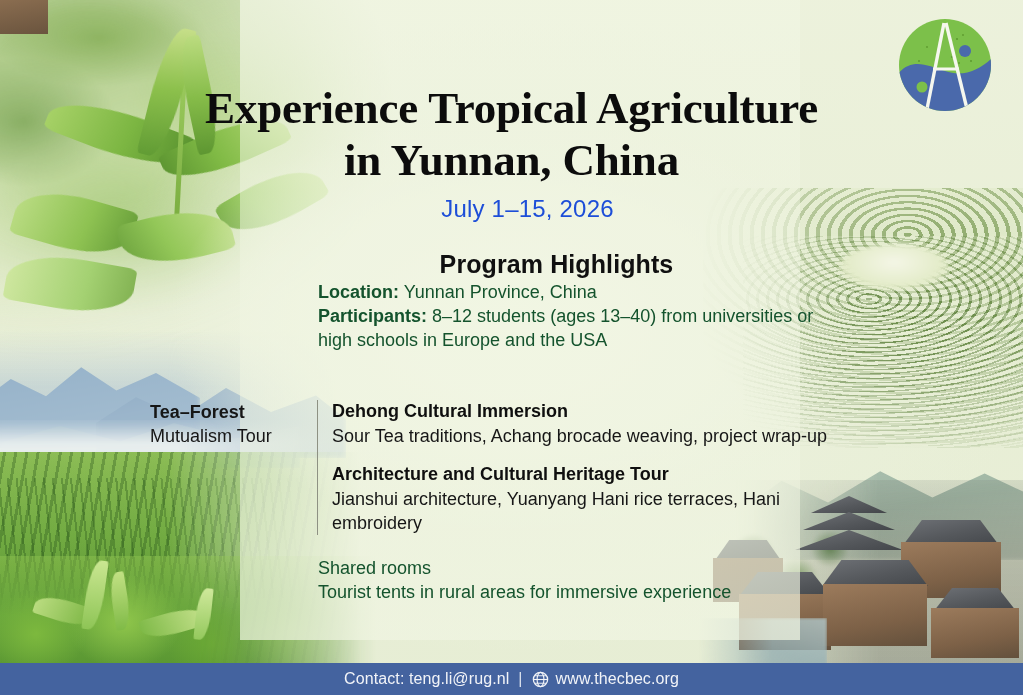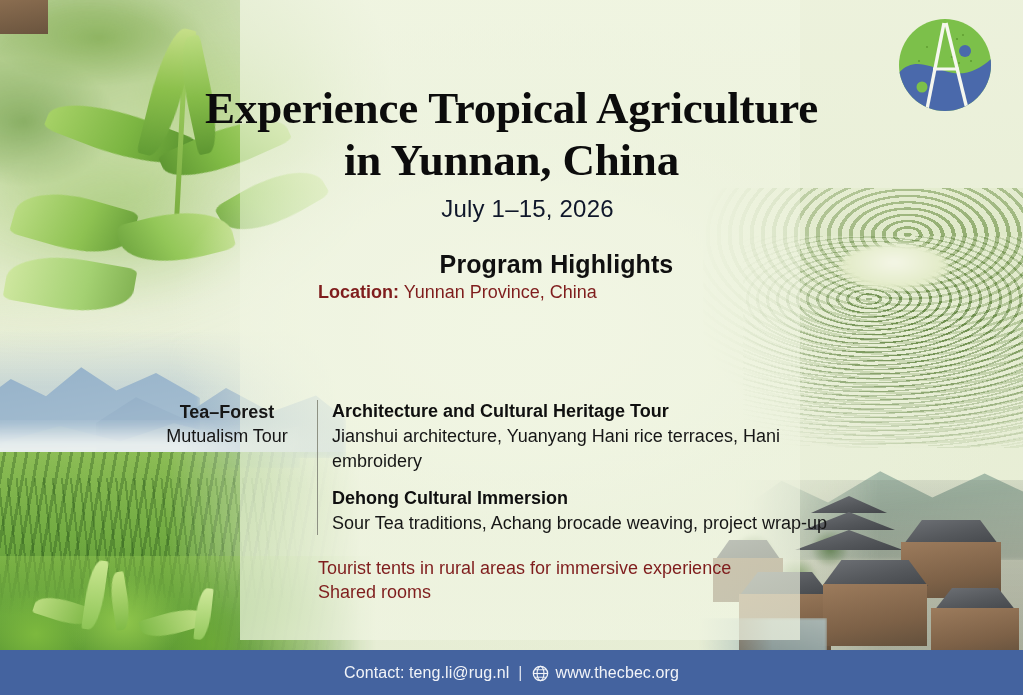--- a/index.html
+++ b/index.html
@@ -272,21 +272,21 @@
     font-weight: bold;
     font-size: 45px;
     line-height: 1.16;
     color: #0c0c0c;
     margin: 0;
     letter-spacing: -0.2px;
   }
   #poster-dates {
     margin-top: 9px;
     font-size: 24px;
-    color: #0f172a;
+    color: #1d4ed8;
     letter-spacing: .2px;
     padding-left: 32px;
   }
 
   .section-heading {
     position: absolute;
     width: 1023px;
     text-align: center;
     font-size: 25px;
     font-weight: bold;
@@ -296,36 +296,36 @@
   }
   #heading-program { top: 250px; }
   #heading-activities { top: 368px; }
   #heading-accommodation { top: 525px; }
 
   .body-text {
     position: absolute;
     left: 318px;
     font-size: 18px;
     line-height: 1.34;
-    color: #7f1d1d;
+    color: #14532d;
   }
   .body-text b { font-weight: bold; }
 
   #program-body { top: 280px; width: 510px; }
 
   #activities-wrap {
     position: absolute;
     left: 150px; top: 400px;
     width: 720px;
     display: flex;
     align-items: flex-start;
   }
   #activities-left {
     width: 154px;
-    text-align: center;
+    text-align: left;
     padding-right: 13px;
     font-size: 18px;
     line-height: 1.34;
     color: #161616;
   }
   #activities-left .tf-bold { font-weight: bold; display: block; }
   #activities-left .tf-reg { display: block; }
   #activities-divider {
     width: 1px;
     align-self: stretch;
@@ -341,21 +341,21 @@
   .activity-desc {
     font-size: 18px; color: #161616; line-height: 1.34; margin-top: 1px;
   }
 
   #accommodation-body { top: 556px; width: 480px; }
 
   
   #footer {
     position: absolute;
     left: 0; bottom: 0;
-    width: 1023px; height: 45px;
+    width: 1023px; height: 32px;
     background: #44639f;
     display: flex;
     align-items: center;
     justify-content: center;
     gap: 9px;
   }
   #footer-contact, #footer-sep, #footer-site {
     color: #f2f4f8;
     font-size: 16px;
     letter-spacing: .1px;
@@ -458,45 +458,49 @@
       <div id="poster-dates">July 1–15, 2026</div>
     </div>
 
     <div class="section-heading" id="heading-program">Program Highlights</div>
 
     <div class="body-text" id="program-body">
       <div>
         <b>Location:</b>
         <span>Yunnan Province, China</span>
       </div>
+      <div>
+        <b>Participants:</b>
+        <span>8–12 students (ages 13–40) from universities or high schools in Europe and the USA</span>
+      </div>
     </div>
 
 
     <div id="activities-wrap">
       <div id="activities-left">
         <span class="tf-bold">Tea–Forest</span>
         <span class="tf-reg">Mutualism Tour</span>
       </div>
       <div id="activities-divider"></div>
       <div id="activities-right">
         <div class="activity-block">
+          <div class="activity-title">Dehong Cultural Immersion</div>
+          <div class="activity-desc">Sour Tea traditions, Achang brocade weaving, project wrap-up</div>
+        </div>
+        <div class="activity-block">
           <div class="activity-title">Architecture and Cultural Heritage Tour</div>
           <div class="activity-desc">Jianshui architecture, Yuanyang Hani rice terraces, Hani embroidery</div>
         </div>
-        <div class="activity-block">
-          <div class="activity-title">Dehong Cultural Immersion</div>
-          <div class="activity-desc">Sour Tea traditions, Achang brocade weaving, project wrap-up</div>
-        </div>
       </div>
     </div>
 
 
     <div class="body-text" id="accommodation-body">
+      <div>Shared rooms</div>
       <div>Tourist tents in rural areas for immersive experience</div>
-      <div>Shared rooms</div>
     </div>
 
     <div id="footer">
       <span id="footer-contact">Contact: teng.li@rug.nl</span>
       <span id="footer-sep">|</span>
       <span id="footer-site-group">
         <svg id="globe-icon" width="17" height="17" viewBox="0 0 20 20" aria-hidden="true">
           <circle cx="10" cy="10" r="8.4" fill="none" stroke="#f2f4f8" stroke-width="1.5"></circle>
           <ellipse cx="10" cy="10" rx="4" ry="8.4" fill="none" stroke="#f2f4f8" stroke-width="1.3"></ellipse>
           <line x1="1.6" y1="10" x2="18.4" y2="10" stroke="#f2f4f8" stroke-width="1.3"></line>

